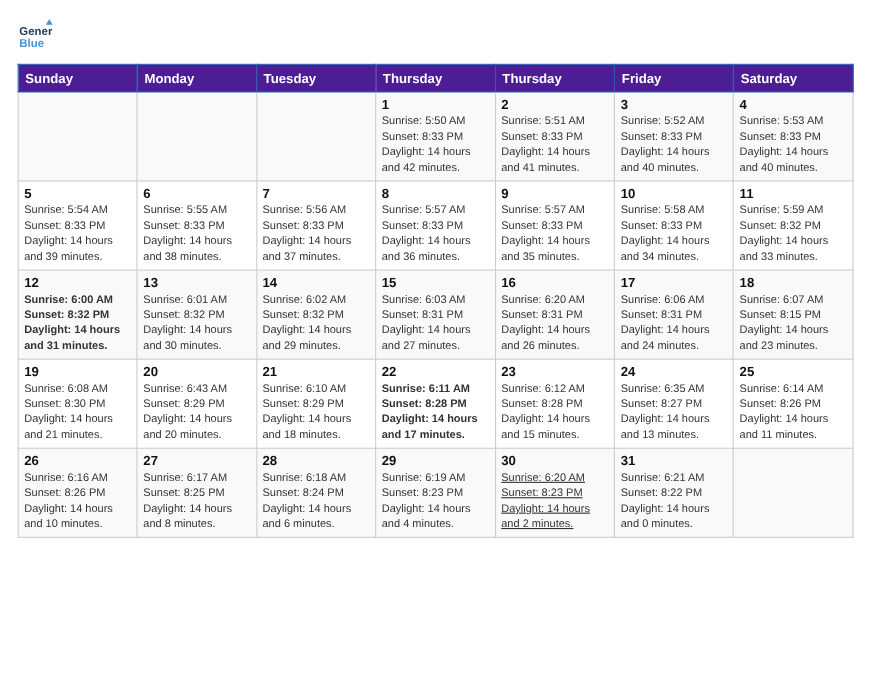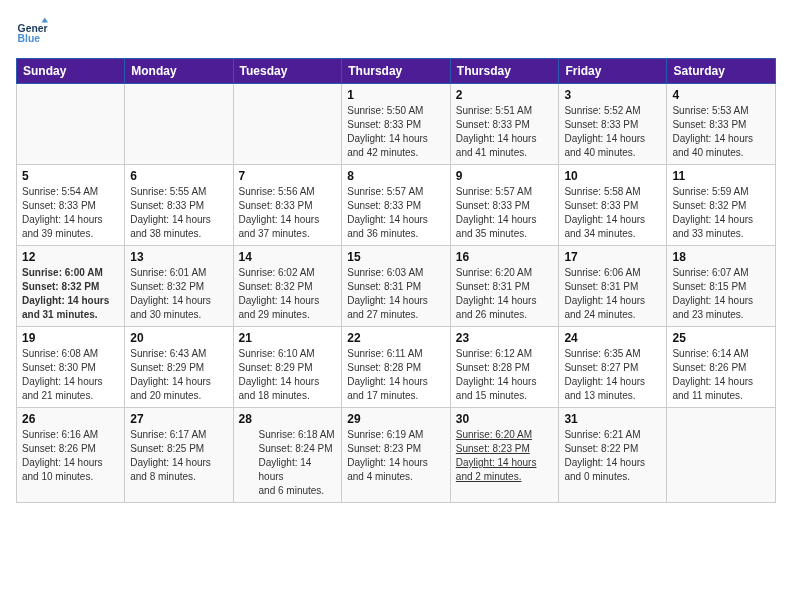--- a/index.html
+++ b/index.html
@@ -263,21 +263,21 @@
         </td>
         <td>
           <div class="day-num">21</div>
           <div class="day-info" style="white-space: pre-line;">Sunrise: 6:10 AM
 Sunset: 8:29 PM
 Daylight: 14 hours
 and 18 minutes.</div>
         </td>
         <td>
           <div class="day-num">22</div>
-          <div class="day-info" style="white-space: pre-line;">Sunrise: 6:11 AM
+          <div class="day-info" style="white-space: pre-line; font-weight: bold;">Sunrise: 6:11 AM
 Sunset: 8:28 PM
 Daylight: 14 hours
 and 17 minutes.</div>
         </td>
         <td>
           <div class="day-num">23</div>
           <div class="day-info" style="white-space: pre-line;">Sunrise: 6:12 AM
 Sunset: 8:28 PM
 Daylight: 14 hours
 and 15 minutes.</div>
@@ -307,21 +307,21 @@
         </td>
         <td>
           <div class="day-num">27</div>
           <div class="day-info" style="white-space: pre-line;">Sunrise: 6:17 AM
 Sunset: 8:25 PM
 Daylight: 14 hours
 and 8 minutes.</div>
         </td>
         <td>
           <div class="day-num">28</div>
-          <div class="day-info" style="white-space: pre-line; margin-left: 20px;">Sunrise: 6:18 AM
+          <div class="day-info" style="white-space: pre-line;">Sunrise: 6:18 AM
 Sunset: 8:24 PM
 Daylight: 14 hours
 and 6 minutes.</div>
         </td>
         <td>
           <div class="day-num">29</div>
           <div class="day-info" style="white-space: pre-line;">Sunrise: 6:19 AM
 Sunset: 8:23 PM
 Daylight: 14 hours
 and 4 minutes.</div>

